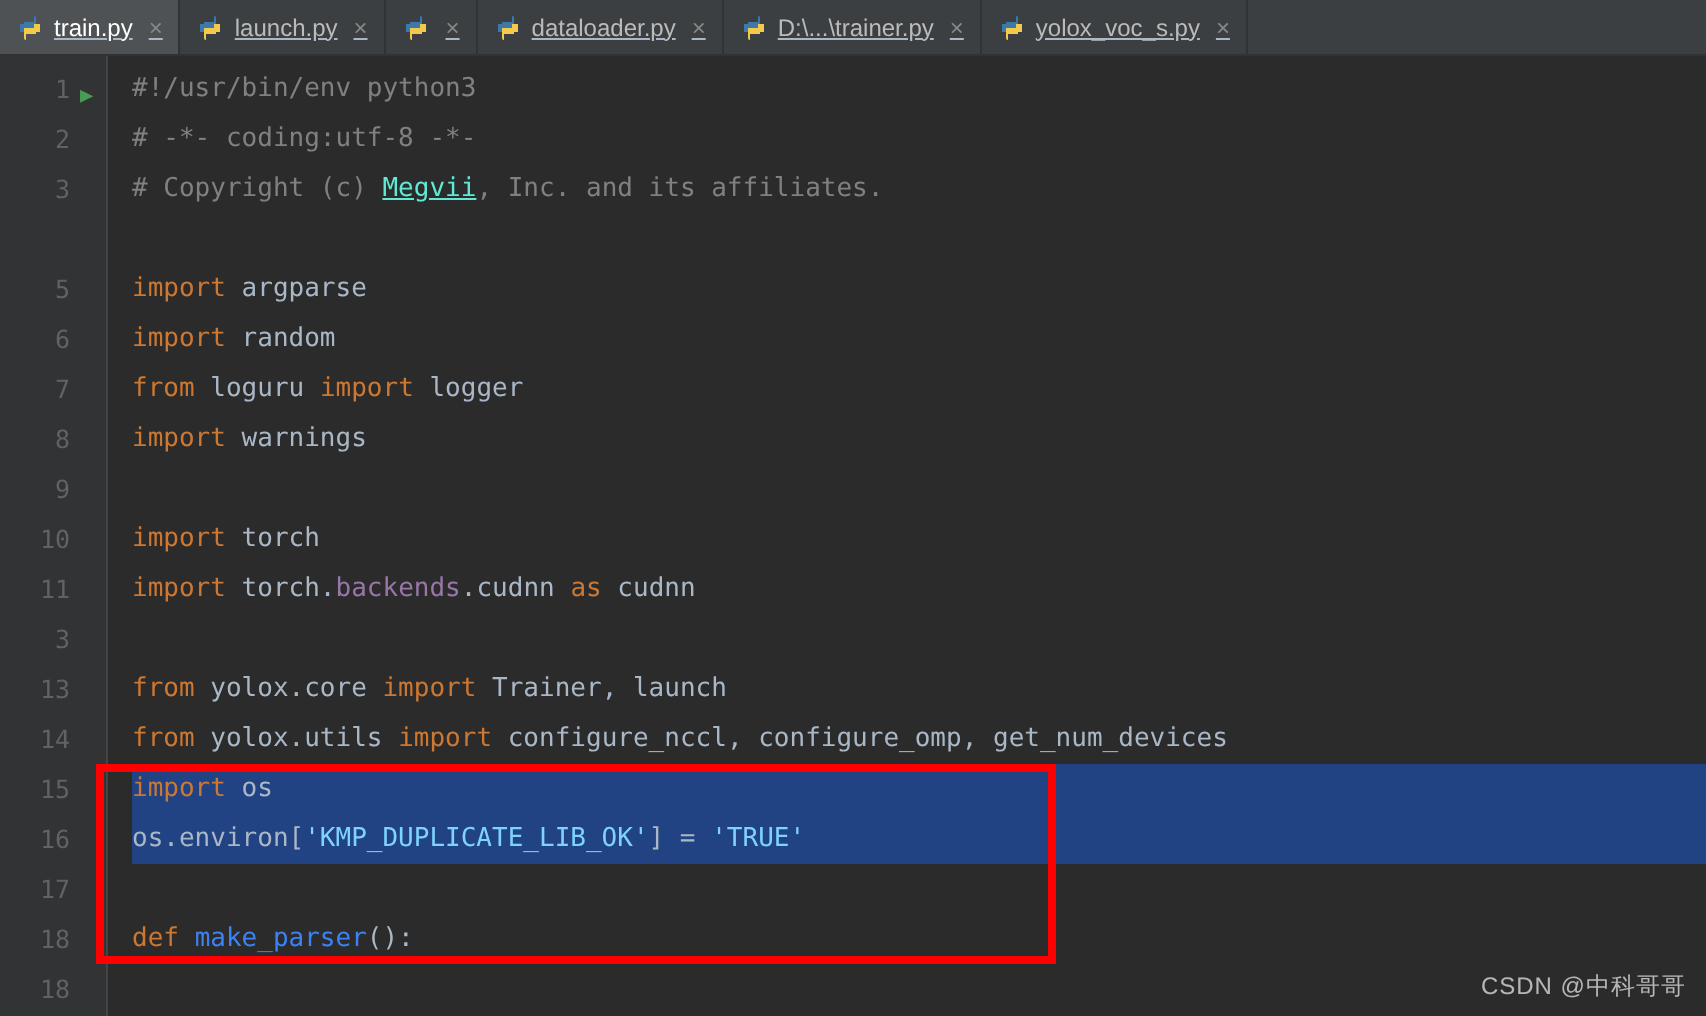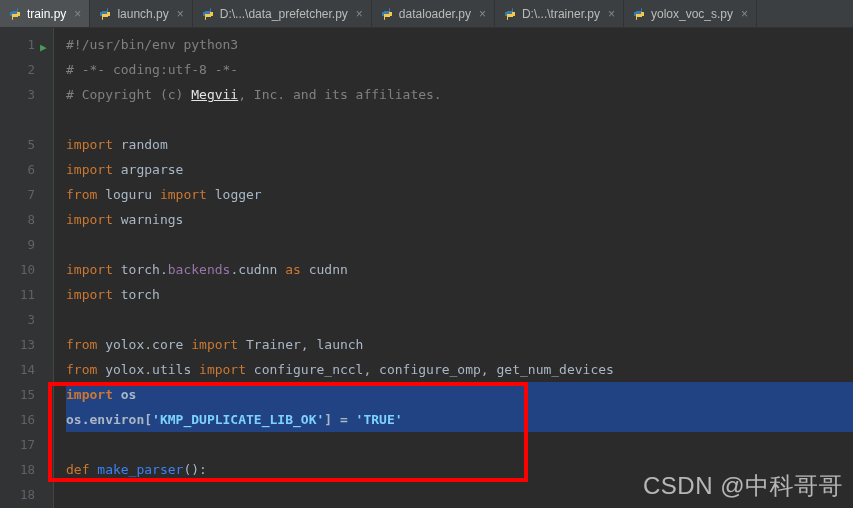--- a/index.html
+++ b/index.html
@@ -11,20 +11,21 @@
     width: 853px;
     height: 508px;
     overflow: hidden;
     position: relative;
   }
   .tabs {
     display: flex;
     background: #3c3f41;
     height: 28px;
     border-bottom: 1px solid #323232;
+    text-decoration: underline;
   }
   .tab {
     display: flex;
     align-items: center;
     padding: 0 8px;
     gap: 5px;
     border-right: 1px solid #323232;
     color: #bbbbbb;
     font-size: 12px;
     cursor: pointer;
@@ -71,40 +72,40 @@
     font-size: 11px;
   }
   .code {
     flex: 1;
     padding-top: 4px;
     padding-left: 12px;
     line-height: 25px;
     position: relative;
   }
   .line { height: 25px; white-space: pre; }
-  .line.selected { background: #214283; font-weight: bold; }
+  .line.selected { background: #214283; }
   .kw { color: #cc7832; }
   .comment { color: #808080; }
-  .link { color: #e5e5e5; text-decoration: underline; }
+  .link { color: #5eead4; text-decoration: underline; }
   .ident { color: #a9b7c6; }
   .func { color: #3b82f6; }
   .str { color: #7dd3fc; }
   .member { color: #9876aa; }
   .redbox {
     position: absolute;
     border: 4px solid #ff0000;
     pointer-events: none;
   }
   .watermark {
     position: absolute;
     right: 10px;
     bottom: 6px;
     color: rgba(230,230,230,0.75);
     font-family: sans-serif;
-    font-size: 24px;
+    font-size: 12px;
     letter-spacing: 0.5px;
   }
 </style>
 </head>
 <body>
 
 <div class="tabs">
   <div class="tab active">
     <span class="py-icon">
         <svg width="14" height="14" viewBox="0 0 14 14">
@@ -125,21 +126,20 @@
     <span>launch.py</span>
     <span class="close-x">×</span>
   </div>
   <div class="tab">
     <span class="py-icon">
         <svg width="14" height="14" viewBox="0 0 14 14">
           <path fill="#3c78aa" d="M6 1h3v3H4v1H2v4h3V7h5V2c0-1-1-1-1-1H6z"></path>
           <path fill="#f2c94c" d="M8 13H5v-3h5v-1h2V5H9v2H4v5c0 1 1 1 1 1h3z"></path>
         </svg>
       </span>
-    <span>D:\...\data_prefetcher.py</span>
     <span class="close-x">×</span>
   </div>
   <div class="tab">
     <span class="py-icon">
         <svg width="14" height="14" viewBox="0 0 14 14">
           <path fill="#3c78aa" d="M6 1h3v3H4v1H2v4h3V7h5V2c0-1-1-1-1-1H6z"></path>
           <path fill="#f2c94c" d="M8 13H5v-3h5v-1h2V5H9v2H4v5c0 1 1 1 1 1h3z"></path>
         </svg>
       </span>
     <span>dataloader.py</span>
@@ -188,27 +188,27 @@
     <div class="ln">16</div>
     <div class="ln">17</div>
     <div class="ln">18</div>
     <div class="ln">18</div>
   </div>
   <div class="code">
     <div class="line"><span class="comment">#!/usr/bin/env python3</span></div>
     <div class="line"><span class="comment"># -*- coding:utf-8 -*-</span></div>
     <div class="line"><span class="comment"># Copyright (c) </span><span class="link">Megvii</span><span class="comment">, Inc. and its affiliates.</span></div>
     <div class="line"></div>
+    <div class="line"><span class="kw">import </span><span class="ident">argparse</span></div>
     <div class="line"><span class="kw">import </span><span class="ident">random</span></div>
-    <div class="line"><span class="kw">import </span><span class="ident">argparse</span></div>
     <div class="line"><span class="kw">from </span><span class="ident">loguru </span><span class="kw">import </span><span class="ident">logger</span></div>
     <div class="line"><span class="kw">import </span><span class="ident">warnings</span></div>
     <div class="line"></div>
+    <div class="line"><span class="kw">import </span><span class="ident">torch</span></div>
     <div class="line"><span class="kw">import </span><span class="ident">torch.</span><span class="member">backends</span><span class="ident">.cudnn </span><span class="kw">as </span><span class="ident">cudnn</span></div>
-    <div class="line"><span class="kw">import </span><span class="ident">torch</span></div>
     <div class="line"></div>
     <div class="line"><span class="kw">from </span><span class="ident">yolox.core </span><span class="kw">import </span><span class="ident">Trainer</span><span class="ident">, </span><span class="ident">launch</span></div>
     <div class="line"><span class="kw">from </span><span class="ident">yolox.utils </span><span class="kw">import </span><span class="ident">configure_nccl</span><span class="ident">, </span><span class="ident">configure_omp</span><span class="ident">, </span><span class="ident">get_num_devices</span></div>
     <div class="line selected"><span class="kw">import </span><span class="ident">os</span></div>
     <div class="line selected"><span class="ident">os.environ[</span><span class="str">'KMP_DUPLICATE_LIB_OK'</span><span class="ident">] = </span><span class="str">'TRUE'</span></div>
     <div class="line"></div>
     <div class="line"><span class="kw">def </span><span class="func">make_parser</span><span class="ident">():</span></div>
 
     <div class="redbox" style="left:-6px; top:354px; width:480px; height:100px;"></div>
   </div>

